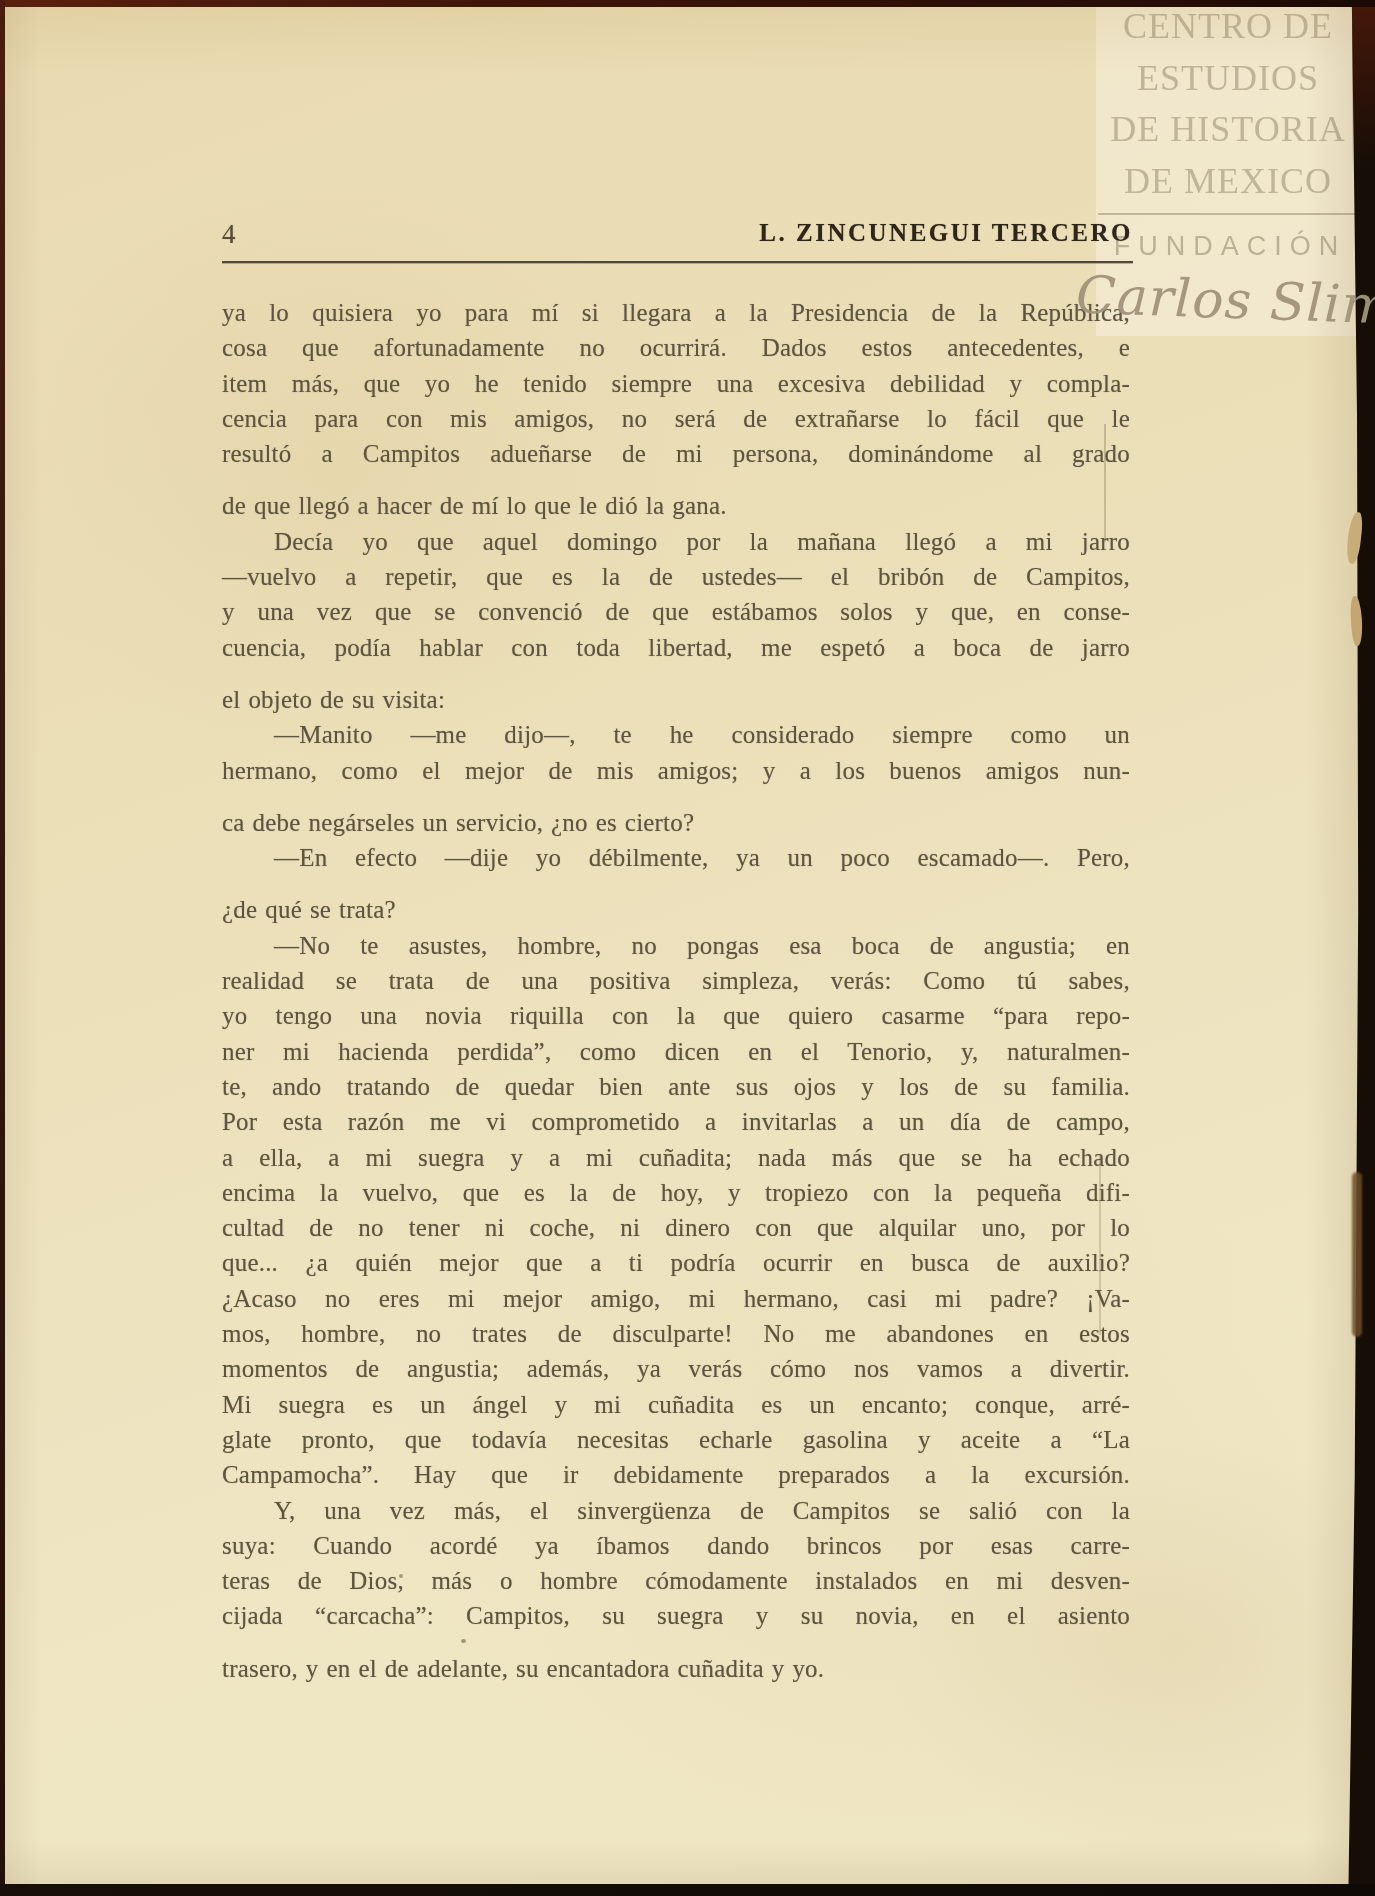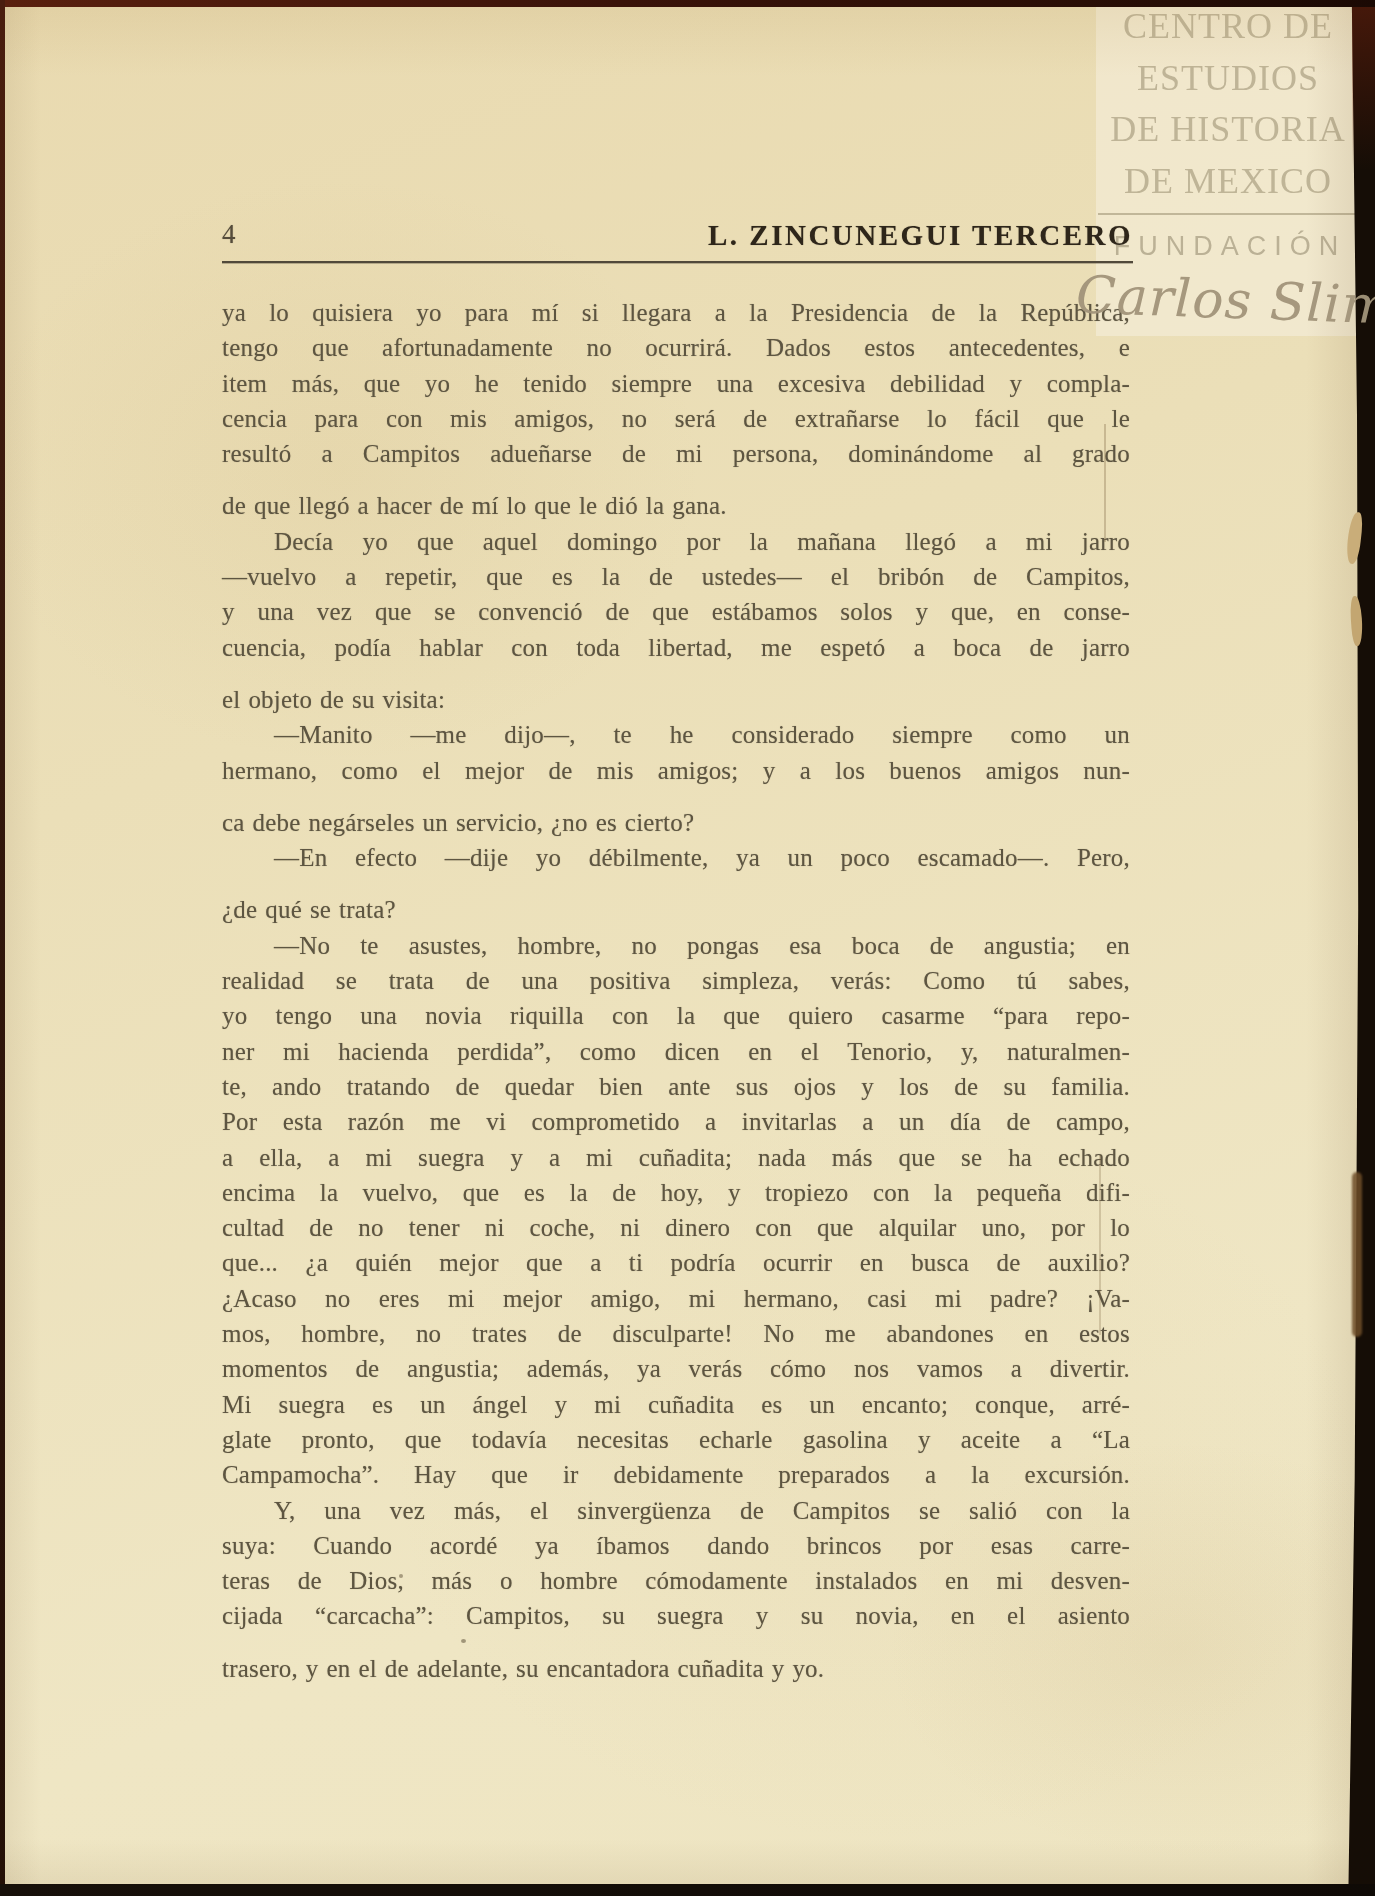--- a/index.html
+++ b/index.html
@@ -40,21 +40,21 @@
     font-family:"Liberation Sans",sans-serif;font-size:27px;font-weight:400;
     letter-spacing:8px;color:rgba(128,117,90,0.48);
   }
   
   .page-number{
     position:absolute;left:222px;top:219px;
     font-size:27px;color:#554c3b;text-shadow:0 0 1px rgba(85,76,59,.5);
   }
   .running-head{
     position:absolute;right:242px;top:219px;
-    font-size:29px;font-weight:bold;letter-spacing:2.5px;color:#2e261a;
+    font-size:25px;font-weight:bold;letter-spacing:2.5px;color:#2e261a;
     text-shadow:0 0 1px rgba(46,38,26,.4);white-space:nowrap;
   }
   .head-rule{
     position:absolute;left:222px;top:261px;width:911px;height:2px;
     background:#51493a;box-shadow:0 1px 0 rgba(81,73,58,.35);
   }
   
   .body-text{position:absolute;left:222px;top:295px;width:908px;}
   .bline{
     height:35.3px;line-height:35.3px;font-size:25px;color:#5d5541;
@@ -134,21 +134,21 @@
   <div class="aging"></div>
 
   <div class="page-number">4</div>
 
   <div class="running-head">L. ZINCUNEGUI TERCERO</div>
 
   <div class="head-rule"></div>
 
   <div class="body-text">
       <div class="bline">ya lo quisiera yo para mí si llegara a la Presidencia de la República,</div>
-      <div class="bline">tengo que afortunadamente no ocurrirá. Dados estos antecedentes, e</div>
+      <div class="bline">cosa que afortunadamente no ocurrirá. Dados estos antecedentes, e</div>
       <div class="bline">item más, que yo he tenido siempre una excesiva debilidad y compla-</div>
       <div class="bline">cencia para con mis amigos, no será de extrañarse lo fácil que le</div>
       <div class="bline">resultó a Campitos adueñarse de mi persona, dominándome al grado</div>
       <div class="bline lastnat">de que llegó a hacer de mí lo que le dió la gana.</div>
       <div class="bline ind">Decía yo que aquel domingo por la mañana llegó a mi jarro</div>
       <div class="bline">—vuelvo a repetir, que es la de ustedes— el bribón de Campitos,</div>
       <div class="bline">y una vez que se convenció de que estábamos solos y que, en conse-</div>
       <div class="bline">cuencia, podía hablar con toda libertad, me espetó a boca de jarro</div>
       <div class="bline lastnat">el objeto de su visita:</div>
       <div class="bline ind">—Manito —me dijo—, te he considerado siempre como un</div>

